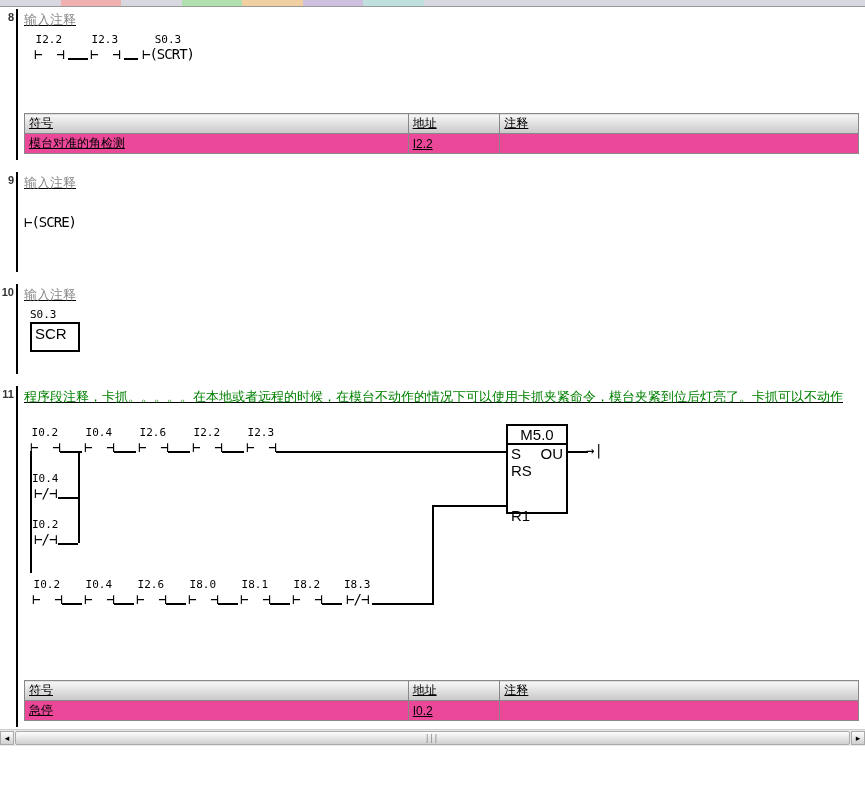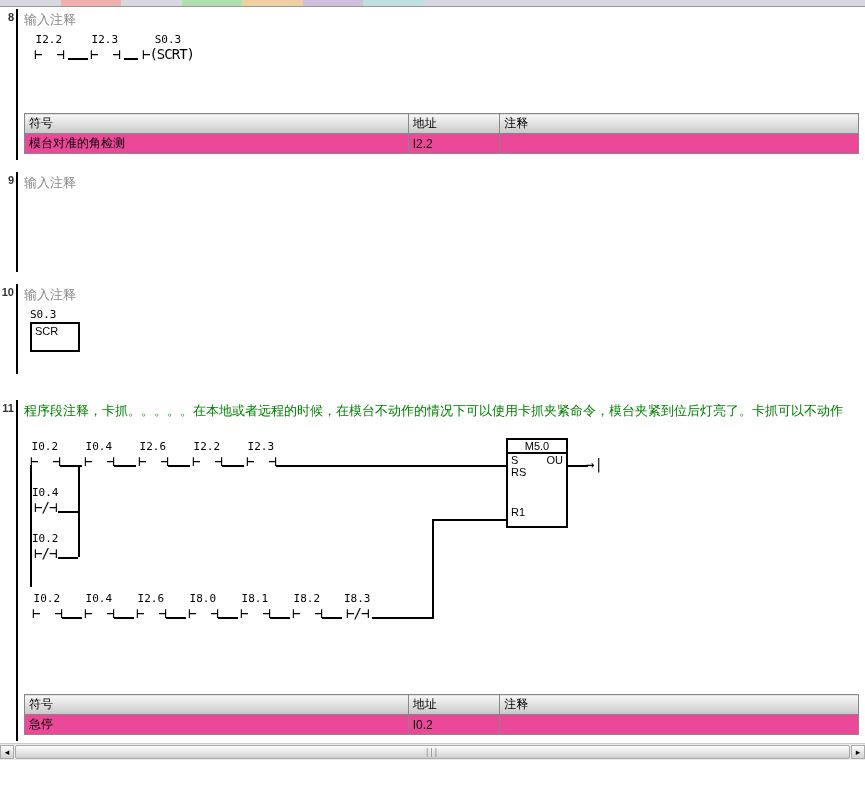--- a/index.html
+++ b/index.html
@@ -35,20 +35,21 @@
     padding: 2px 2px 0 0;
     color: #333;
     font-size: 11px;
     background: #fff;
   }
   .sec-body {
     flex: 1;
     border-left: 2px solid #000;
     padding-left: 6px;
     padding-bottom: 6px;
+    text-decoration: underline;
   }
   .sec-title {
     color: #888;
     font-size: 13px;
     padding: 2px 0 4px 0;
   }
   .sec-title.green {
     color: #008000;
   }
   
@@ -78,21 +79,21 @@
   .contact .sym {
     font-family: monospace;
     font-size: 14px;
     letter-spacing: -1px;
     white-space: nowrap;
   }
   .box {
     position: absolute;
     border: 2px solid #000;
     background: #fff;
-    font-size: 11px;
+    font-size: 15px;
   }
   .box .title {
     text-align: center;
     border-bottom: 2px solid #000;
     padding: 0 12px;
   }
   .box .row {
     display: flex;
     justify-content: space-between;
     padding: 0 3px;
@@ -200,39 +201,44 @@
       </tr>
     </tbody>
       </table>
   </div>
 </div>
 
 <div class="section" style="margin-top:10px;">
   <div class="sec-num">9</div>
   <div class="sec-body" style="min-height:100px;">
     <div class="sec-title">输入注释</div>
+    <div class="ladder" style="height:50px;">
+      <div class="contact" style="left:0;top:18px;">
+        <div class="sym">⊢(<span>SCRE</span>)</div>
+      </div>
+    </div>
   </div>
 </div>
 
 <div class="section" style="margin-top:10px;">
   <div class="sec-num">10</div>
   <div class="sec-body" style="min-height:90px;">
     <div class="sec-title">输入注释</div>
     <div class="ladder" style="height:60px;">
       <div class="contact" style="left:6px;top:0;">
         <div class="lbl">S0.3</div>
       </div>
       <div class="box" style="left:6px;top:14px;width:50px;height:30px;padding:1px 3px;">
         <span>SCR</span>
       </div>
     </div>
   </div>
 </div>
 
-<div class="section" style="margin-top:24px;">
+<div class="section" style="margin-top:10px;">
   <div class="sec-num">11</div>
   <div class="sec-body">
     <div class="sec-title green">程序段注释，卡抓。。。。。在本地或者远程的时候，在模台不动作的情况下可以使用卡抓夹紧命令，模台夹紧到位后灯亮了。卡抓可以不动作</div>
 
     <div class="ladder" style="height:240px;">
 
       <div class="contact" style="left:6px;top:16px;">
         <div class="lbl">I0.2</div>
         <div class="sym">⊢&nbsp;&nbsp;⊣</div>
       </div>

